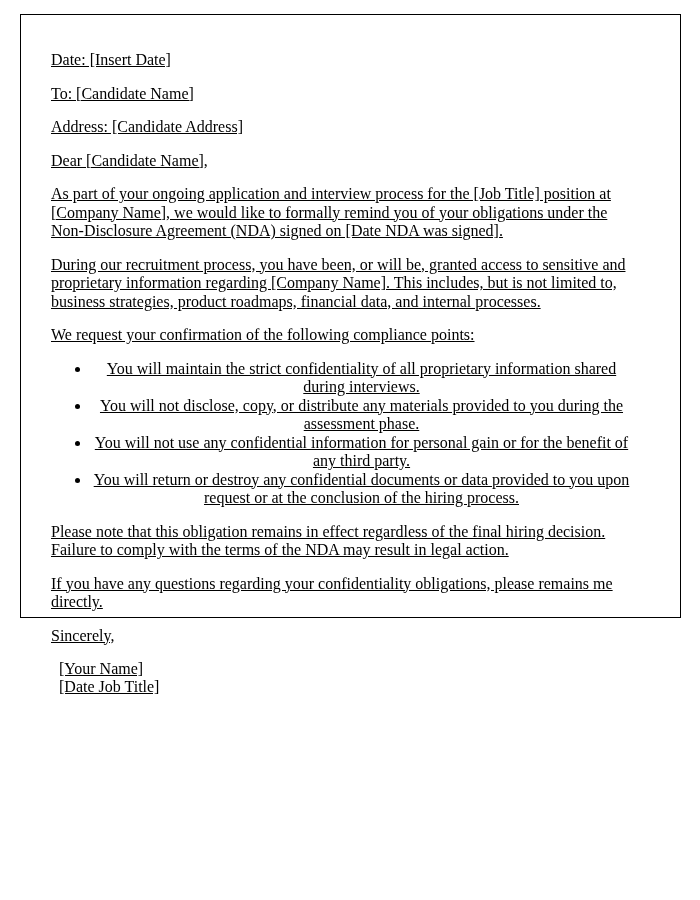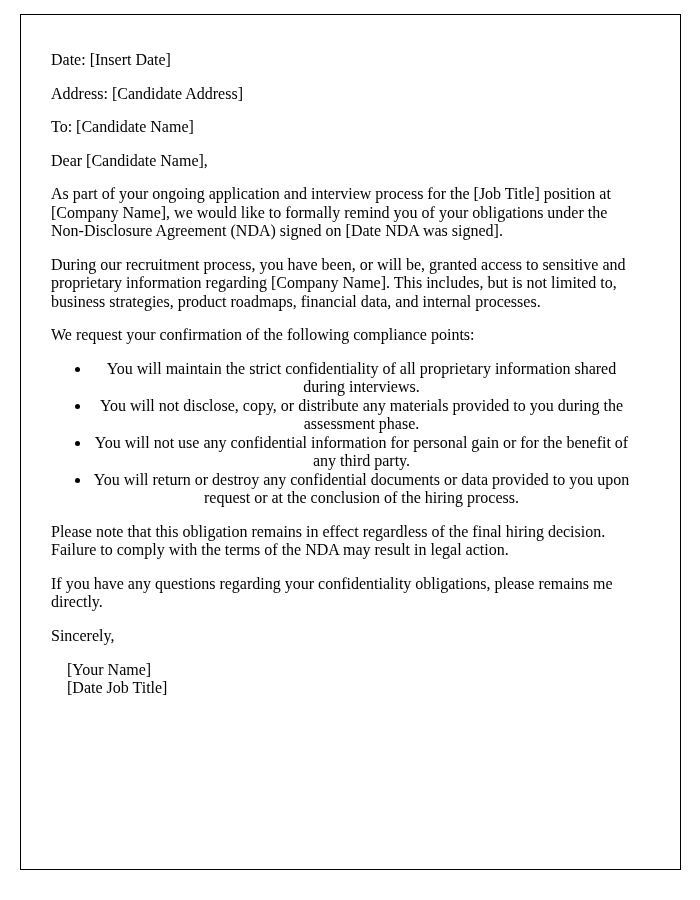--- a/index.html
+++ b/index.html
@@ -12,58 +12,59 @@
       height: 900px;
       position: relative;
       font-family: "Liberation Serif", "DejaVu Serif", serif;
       color: #000000;
     }
     .frame {
       position: absolute;
       left: 20px;
       top: 14px;
       width: 661px;
-      height: 856px;
+      height: 604px;
       border: 1px solid #000000;
       box-sizing: border-box;
       padding: 36px 48px 0 30px;
       background: #ffffff;
+      text-decoration: underline;
     }
     .frame p {
       margin: 0 0 15px 0;
       font-size: 16px;
       line-height: 18.5px;
     }
     .frame ul {
       margin: 0 0 15px 0;
       padding: 0 0 0 40px;
       font-size: 16px;
       line-height: 18.5px;
       list-style-type: disc;
       text-align: center;
     }
     .frame li {
       margin: 0;
       padding: 0;
     }
     .sig-block {
-      margin: 16px;
+      margin: 8px;
     }
     .sig-block div {
       font-size: 16px;
       line-height: 18px;
     }
   </style>
 </head>
 <body>
 
 <div class="frame">
   <p>Date: [Insert Date]</p>
+  <p>To: [Candidate Name]</p>
   <p>Address: [Candidate Address]</p>
-  <p>To: [Candidate Name]</p>
   <p>Dear [Candidate Name],</p>
   <p>As part of your ongoing application and interview process for the [Job Title] position at [Company Name], we would like to formally remind you of your obligations under the Non-Disclosure Agreement (NDA) signed on [Date NDA was signed].</p>
   <p>During our recruitment process, you have been, or will be, granted access to sensitive and proprietary information regarding [Company Name]. This includes, but is not limited to, business strategies, product roadmaps, financial data, and internal processes.</p>
   <p>We request your confirmation of the following compliance points:</p>
   <ul>
     <li>You will maintain the strict confidentiality of all proprietary information shared during interviews.</li>
     <li>You will not disclose, copy, or distribute any materials provided to you during the assessment phase.</li>
     <li>You will not use any confidential information for personal gain or for the benefit of any third party.</li>
     <li>You will return or destroy any confidential documents or data provided to you upon request or at the conclusion of the hiring process.</li>
   </ul>

